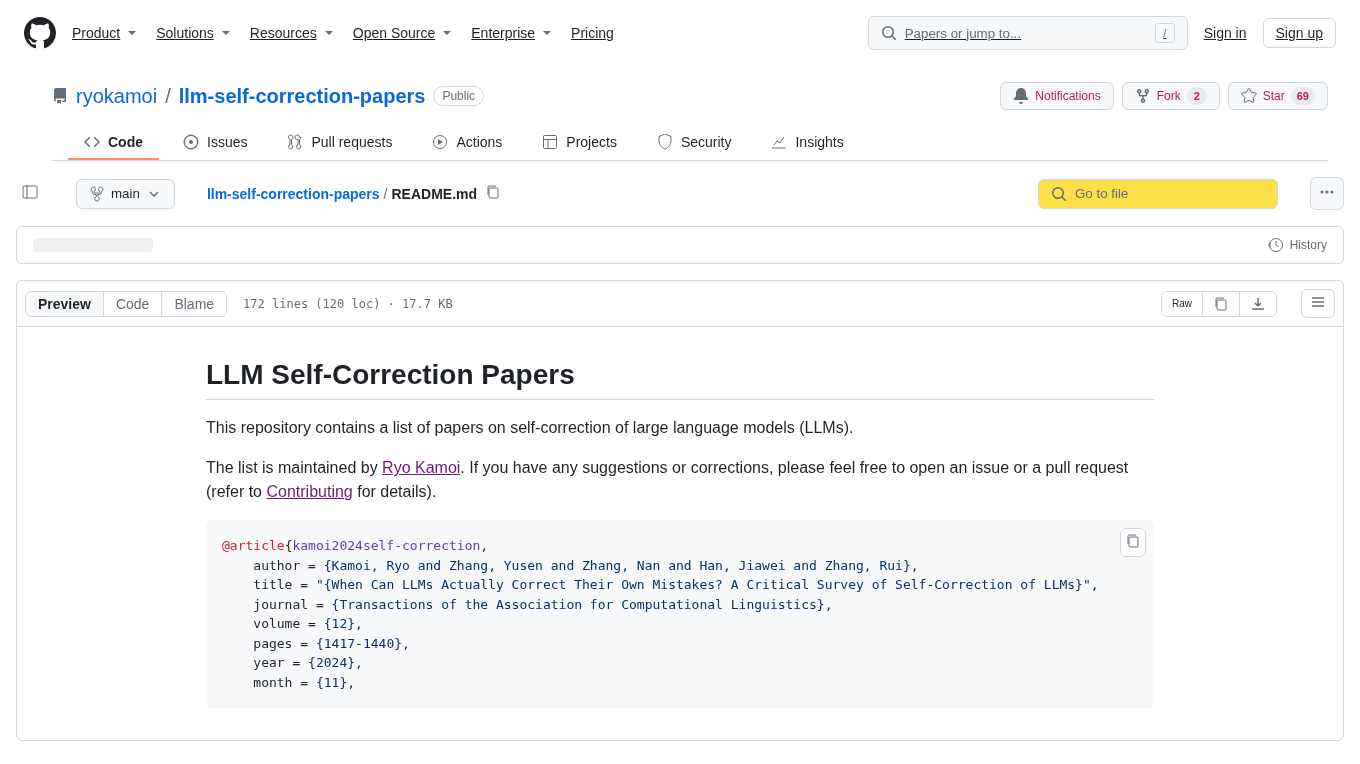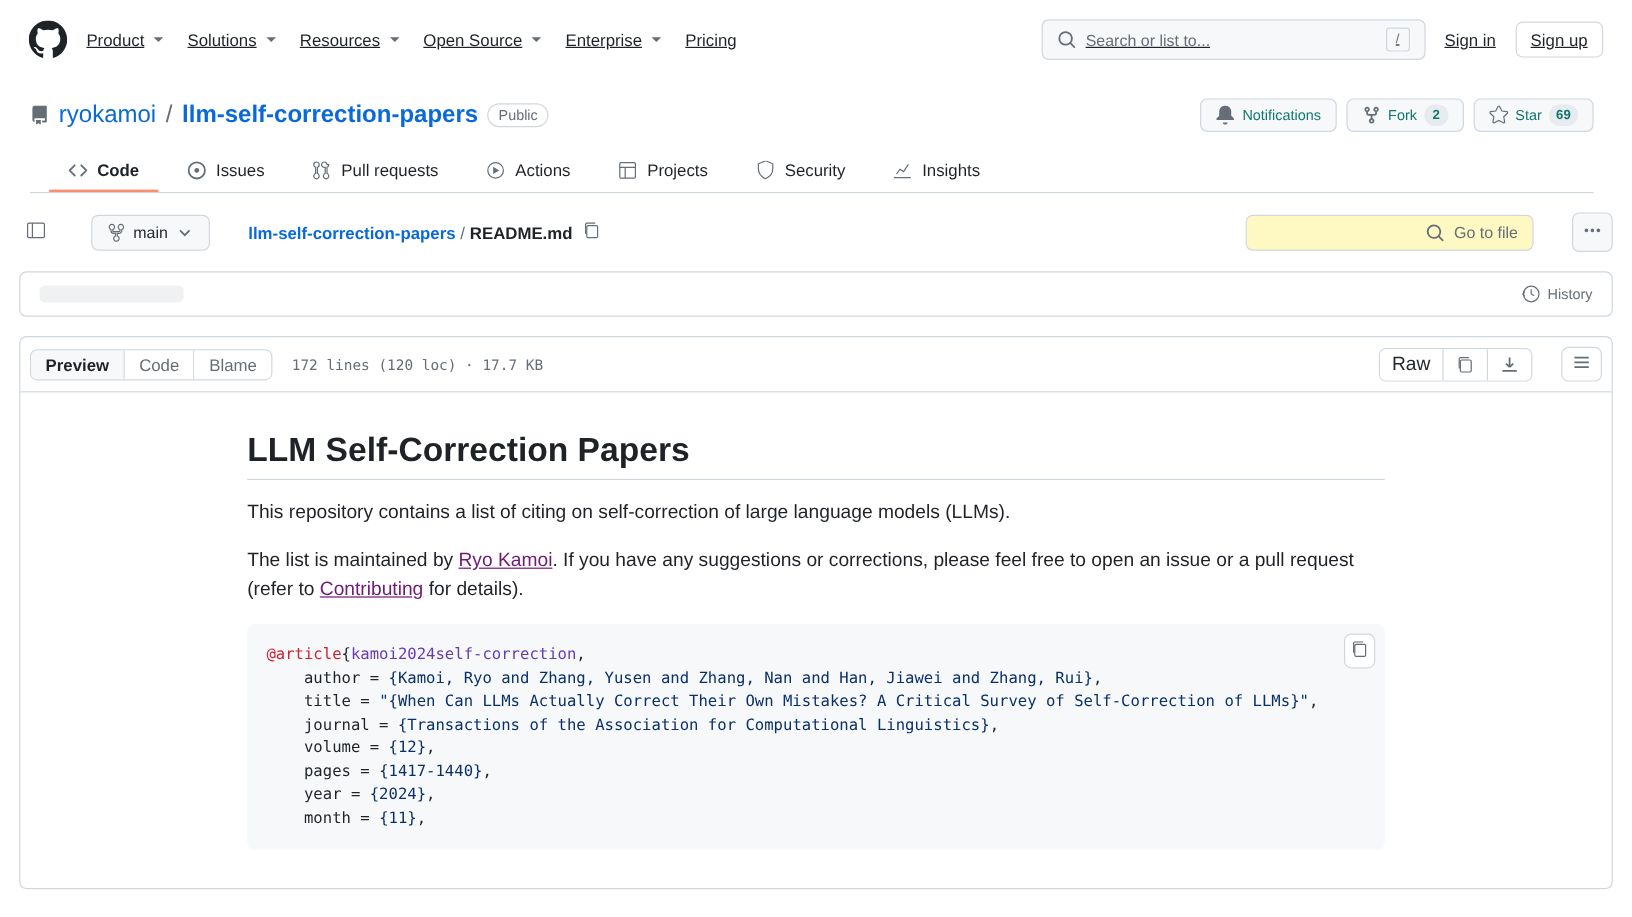--- a/index.html
+++ b/index.html
@@ -13,29 +13,29 @@
     .nav-item { display: flex; align-items: center; gap: 4px; color: #1f2328; cursor: pointer; }
     .nav-item svg { fill: #656d76; width: 16px; height: 16px; }
     .header-actions { display: flex; align-items: center; gap: 16px; }
     .search-btn { display: flex; align-items: center; gap: 8px; border: 1px solid #d0d7de; border-radius: 6px; padding: 6px 12px; width: 320px; color: #656d76; background: #f6f8fa; cursor: pointer; }
     .search-btn .search-text { flex: 1; text-align: left; }
     .search-btn .slash { border: 1px solid #d0d7de; border-radius: 3px; width: 20px; height: 20px; display: flex; align-items: center; justify-content: center; font-size: 11px; }
     .sign-link { color: #1f2328; cursor: pointer; }
     .signup-btn { border: 1px solid #d0d7de; border-radius: 6px; padding: 6px 12px; color: #1f2328; cursor: pointer; }
 
     
-    .repo-header { padding: 16px 32px 0 25px; }
+    .repo-header { padding: 16px 32px 0 52px; }
     .repo-title-row { display: flex; align-items: center; gap: 8px; }
     .repo-title-row .repo-icon { width: 16px; height: 16px; fill: #656d76; }
     .repo-owner, .repo-name { font-size: 20px; color: #0969da; }
     .repo-name { font-weight: 600; }
     .repo-sep { font-size: 20px; color: #656d76; }
     .badge-public { border: 1px solid #d0d7de; border-radius: 2em; padding: 0 8px; font-size: 12px; color: #656d76; line-height: 18px; }
     .repo-actions { margin-left: auto; display: flex; gap: 8px; }
-    .action-btn { display: flex; align-items: center; gap: 6px; border: 1px solid #d0d7de; border-radius: 6px; padding: 4px 12px; background: #f6f8fa; font-size: 12px; color: #0f766e; cursor: pointer; height: 28px; }
+    .action-btn { display: flex; align-items: center; gap: 6px; border: 1px solid #d0d7de; border-radius: 6px; padding: 4px 12px; background: #f6f8fa; font-size: 12px; color: #be185d; cursor: pointer; height: 28px; }
     .action-btn svg { width: 16px; height: 16px; fill: #656d76; }
     .counter { background: rgba(175,184,193,0.2); border-radius: 2em; padding: 0 6px; font-size: 11px; font-weight: 600; min-width: 20px; text-align: center; line-height: 18px; }
 
     
     .repo-nav { display: flex; gap: 8px; padding: 0 16px; border-bottom: 1px solid #d0d7de; margin-top: 16px; }
     .repo-tab { display: flex; align-items: center; gap: 8px; padding: 8px 16px; color: #1f2328; cursor: pointer; border-bottom: 2px solid transparent; }
     .repo-tab svg { width: 16px; height: 16px; fill: #656d76; }
     .repo-tab.active { border-bottom-color: #fd8c73; font-weight: 600; }
     .repo-tab.active svg { fill: #656d76; }
 
@@ -46,42 +46,42 @@
     .side-toggle svg { width: 16px; height: 16px; fill: #656d76; }
     .branch-btn { display: flex; align-items: center; gap: 6px; border: 1px solid #d0d7de; border-radius: 6px; padding: 6px 12px; background: #f6f8fa; cursor: pointer; color: #24292f; }
     .branch-btn svg { width: 16px; height: 16px; fill: #656d76; }
     .breadcrumb { display: flex; align-items: center; gap: 4px; }
     .breadcrumb .crumb-link { color: #0969da; cursor: pointer; font-weight: 600; }
     .breadcrumb .crumb-sep { color: #656d76; }
     .breadcrumb .crumb-current { font-weight: 600; color: #1f2328; }
     .copy-path { border: none; background: none; padding: 4px; cursor: pointer; }
     .copy-path svg { width: 16px; height: 16px; fill: #656d76; }
     .file-nav-spacer { flex: 1; }
-    .gotofile { display: flex; align-items: center; gap: 8px; border: 1px solid #d0d7de; border-radius: 6px; padding: 6px 12px; width: 240px; color: #656d76; background: #fef9c3; cursor: pointer; justify-content: flex-end; }
+    .gotofile { display: flex; align-items: center; gap: 8px; border: 1px solid #d0d7de; border-radius: 6px; padding: 6px 12px; width: 240px; color: #656d76; background: #fde047; cursor: pointer; }
     .gotofile svg { fill: #656d76; width: 16px; height: 16px; }
     .more-btn { border: 1px solid #d0d7de; border-radius: 6px; padding: 6px 8px; background: #f6f8fa; cursor: pointer; }
     .more-btn svg { width: 16px; height: 16px; fill: #656d76; }
 
     
     .commit-bar { border: 1px solid #d0d7de; border-radius: 6px; padding: 10px 16px; margin-top: 16px; display: flex; align-items: center; }
     .commit-placeholder { width: 120px; height: 14px; background: #f0f1f2; border-radius: 4px; }
     .history-link { margin-left: auto; display: flex; align-items: center; gap: 6px; color: #656d76; font-size: 12px; cursor: pointer; }
     .history-link svg { width: 16px; height: 16px; fill: #656d76; }
 
     
     .file-card { border: 1px solid #d0d7de; border-radius: 6px; margin-top: 16px; }
     .file-toolbar { display: flex; align-items: center; padding: 8px; border-bottom: 1px solid #d0d7de; gap: 16px; }
     .view-toggle { display: flex; border: 1px solid #d0d7de; border-radius: 6px; overflow: hidden; }
     .view-toggle button { border: none; background: #fff; padding: 4px 12px; cursor: pointer; font-size: 14px; color: #656d76; }
     .view-toggle button.active { background: #f6f8fa; font-weight: 700; color: #1f2328; }
     .view-toggle .tog-sep { width: 1px; background: #d0d7de; }
     .file-info { color: #656d76; font-size: 12px; font-family: ui-monospace, SFMono-Regular, monospace; }
     .toolbar-spacer { flex: 1; }
     .toolbar-group { display: flex; border: 1px solid #d0d7de; border-radius: 6px; overflow: hidden; align-items: stretch; }
-    .toolbar-group > * { padding: 4px 10px; border: none; background: #fff; cursor: pointer; color: #24292f; font-size: 16px; display: flex; align-items: center; }
+    .toolbar-group > * { padding: 4px 10px; border: none; background: #fff; cursor: pointer; color: #24292f; font-size: 10px; display: flex; align-items: center; }
     .toolbar-group > * + * { border-left: 1px solid #d0d7de; }
     .toolbar-group svg { width: 16px; height: 16px; fill: #656d76; }
     .outline-btn { border: 1px solid #d0d7de; border-radius: 6px; padding: 4px 8px; background: #fff; cursor: pointer; margin-left: 8px; }
     .outline-btn svg { width: 16px; height: 16px; fill: #656d76; }
 
     
     .markdown-body { padding: 32px; max-width: 1012px; margin: 0 auto; }
     .markdown-body h1 { font-size: 2em; font-weight: 600; padding-bottom: 0.3em; border-bottom: 1px solid #d0d7de; margin-bottom: 16px; }
     .markdown-body p { margin-bottom: 16px; line-height: 1.5; font-size: 16px; }
     .markdown-body a { color: #701a75; text-decoration: underline; }
@@ -136,21 +136,21 @@
     <span class="nav-item">
         <span>Pricing</span>
       </span>
   </nav>
 
   <div class="header-actions">
     <button class="search-btn">
       <svg viewBox="0 0 16 16" width="16" height="16">
           <path fill="#656d76" d="M10.68 11.74a6 6 0 01-7.922-8.982 6 6 0 018.982 7.922l3.04 3.04a.75.75 0 01-1.06 1.06l-3.04-3.04zM11.5 7a4.5 4.5 0 10-9 0 4.5 4.5 0 009 0z"></path>
         </svg>
-      <span class="search-text">Search or list to...</span>
+      <span class="search-text">Papers or jump to...</span>
       <span class="slash">/</span>
     </button>
     <a class="sign-link">Sign in</a>
     <a class="signup-btn">Sign up</a>
   </div>
 </header>
 
 <div class="repo-header">
   <div class="repo-title-row">
     <svg class="repo-icon" viewBox="0 0 16 16">
@@ -319,21 +319,21 @@
       </div>
       <button class="outline-btn">
         <svg viewBox="0 0 16 16">
             <path d="M2 4h12M2 8h12M2 12h12" stroke="#656d76" stroke-width="1.5"></path>
           </svg>
       </button>
     </div>
 
     <article class="markdown-body">
       <h1>LLM Self-Correction Papers</h1>
-      <p>This repository contains a list of citing on self-correction of large language models (LLMs).</p>
+      <p>This repository contains a list of papers on self-correction of large language models (LLMs).</p>
       <p>
         <span>The list is maintained by </span><a>Ryo Kamoi</a><span>. If you have any suggestions or corrections, please feel free to open an issue or a pull request (refer to </span><a>Contributing</a><span> for details).</span>
       </p>
 
       <div class="code-block">
         <button class="copy-code">
           <svg viewBox="0 0 16 16">
               <rect x="4" y="4" width="9" height="10" rx="1" fill="none" stroke="#656d76"></rect>
               <path d="M3 11V3a1 1 0 011-1h7" fill="none" stroke="#656d76"></path>
             </svg>

